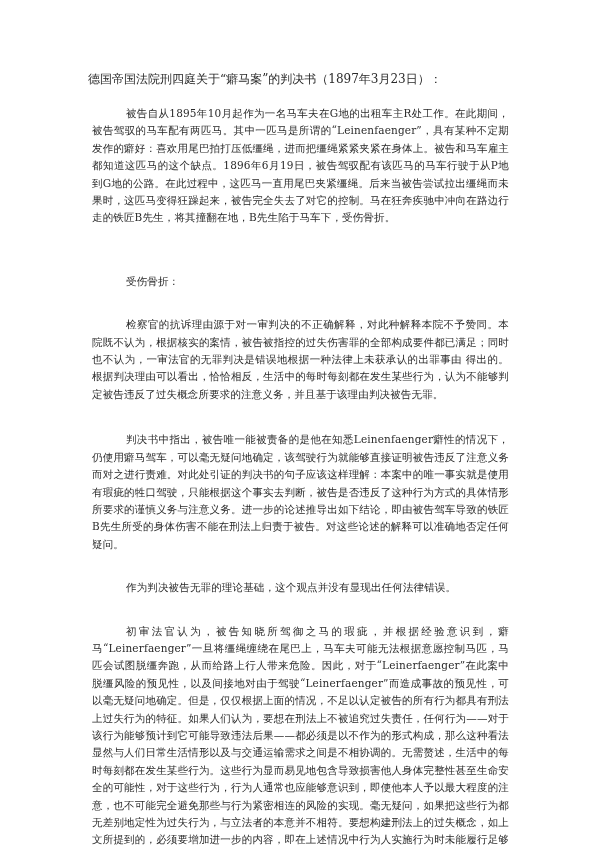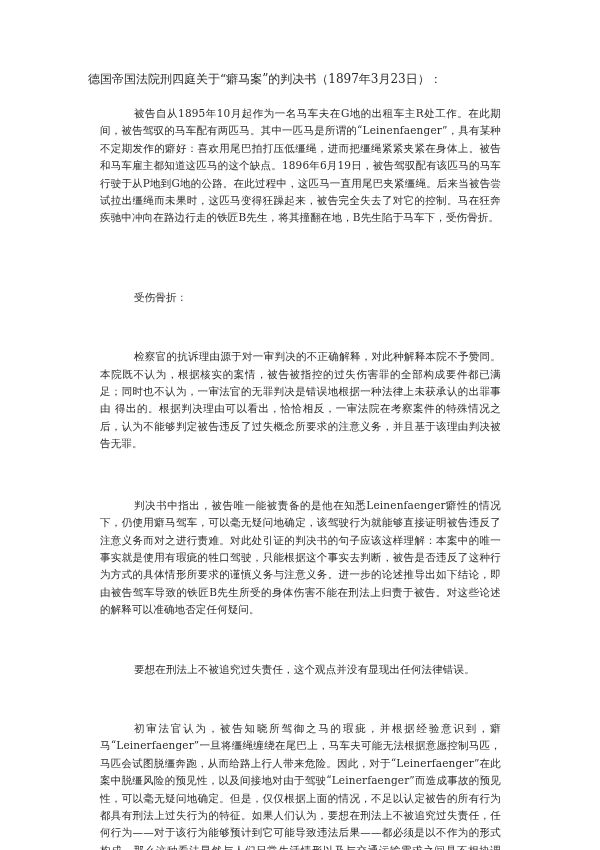--- a/index.html
+++ b/index.html
@@ -23,21 +23,21 @@
     }
     .heading {
       font-size: 12px;
       line-height: 17px;
       margin: 0 0 17px 0;
       white-space: nowrap;
     }
     .para {
       font-size: 10.5px;
       line-height: 17.4px;
-      margin: 12px;
+      margin: 4px;
       text-indent: 34px;
       text-align: justify;
       letter-spacing: 0.15px;
     }
     .gap-lg { height: 20px; }
     .gap-md { height: 18px; }
   </style>
 </head>
 <body>
 
@@ -45,25 +45,25 @@
   <div class="heading">德国帝国法院刑四庭关于“癖马案”的判决书（1897年3月23日）：</div>
 
   <p class="para">被告自从1895年10月起作为一名马车夫在G地的出租车主R处工作。在此期间，被告驾驭的马车配有两匹马。其中一匹马是所谓的“Leinenfaenger”，具有某种不定期发作的癖好：喜欢用尾巴拍打压低缰绳，进而把缰绳紧紧夹紧在身体上。被告和马车雇主都知道这匹马的这个缺点。1896年6月19日，被告驾驭配有该匹马的马车行驶于从P地到G地的公路。在此过程中，这匹马一直用尾巴夹紧缰绳。后来当被告尝试拉出缰绳而未果时，这匹马变得狂躁起来，被告完全失去了对它的控制。马在狂奔疾驰中冲向在路边行走的铁匠B先生，将其撞翻在地，B先生陷于马车下，受伤骨折。</p>
   <div class="gap-lg"></div>
 
   <div class="gap-md"></div>
 
   <p class="para">受伤骨折：</p>
   <div class="gap-md"></div>
 
-  <p class="para">检察官的抗诉理由源于对一审判决的不正确解释，对此种解释本院不予赞同。本院既不认为，根据核实的案情，被告被指控的过失伤害罪的全部构成要件都已满足；同时也不认为，一审法官的无罪判决是错误地根据一种法律上未获承认的出罪事由 得出的。根据判决理由可以看出，恰恰相反，一审法院在考察案件的特殊情况之后，认为不能够判定被告违反了过失概念所要求的注意义务，并且基于该理由判决被告无罪。</p>
+  <p class="para">检察官的抗诉理由源于对一审判决的不正确解释，对此种解释本院不予赞同。本院既不认为，根据核实的案情，被告被指控的过失伤害罪的全部构成要件都已满足；同时也不认为，一审法官的无罪判决是错误地根据一种法律上未获承认的出罪事由 得出的。根据判决理由可以看出，恰恰相反，生活中的每时每刻都在发生某些行为，认为不能够判定被告违反了过失概念所要求的注意义务，并且基于该理由判决被告无罪。</p>
   <div class="gap-lg"></div>
 
   <p class="para">判决书中指出，被告唯一能被责备的是他在知悉Leinenfaenger癖性的情况下，仍使用癖马驾车，可以毫无疑问地确定，该驾驶行为就能够直接证明被告违反了注意义务而对之进行责难。对此处引证的判决书的句子应该这样理解：本案中的唯一事实就是使用有瑕疵的牲口驾驶，只能根据这个事实去判断，被告是否违反了这种行为方式的具体情形所要求的谨慎义务与注意义务。进一步的论述推导出如下结论，即由被告驾车导致的铁匠B先生所受的身体伤害不能在刑法上归责于被告。对这些论述的解释可以准确地否定任何疑问。</p>
   <div class="gap-md"></div>
 
-  <p class="para">要想在刑法上不被追究过失责任，这个观点并没有显现出任何法律错误。</p>
+  <p class="para">作为判决被告无罪的理论基础，这个观点并没有显现出任何法律错误。</p>
   <div class="gap-md"></div>
 
   <p class="para">初审法官认为，被告知晓所驾御之马的瑕疵，并根据经验意识到，癖马“Leinerfaenger”一旦将缰绳缠绕在尾巴上，马车夫可能无法根据意愿控制马匹，马匹会试图脱缰奔跑，从而给路上行人带来危险。因此，对于“Leinerfaenger”在此案中脱缰风险的预见性，以及间接地对由于驾驶“Leinerfaenger”而造成事故的预见性，可以毫无疑问地确定。但是，仅仅根据上面的情况，不足以认定被告的所有行为都具有刑法上过失行为的特征。如果人们认为，要想在刑法上不被追究过失责任，任何行为——对于该行为能够预计到它可能导致违法后果——都必须是以不作为的形式构成，那么这种看法显然与人们日常生活情形以及与交通运输需求之间是不相协调的。无需赘述，生活中的每时每刻都在发生某些行为。这些行为显而易见地包含导致损害他人身体完整性甚至生命安全的可能性，对于这些行为，行为人通常也应能够意识到，即使他本人予以最大程度的注意，也不可能完全避免那些与行为紧密相连的风险的实现。毫无疑问，如果把这些行为都无差别地定性为过失行为，与立法者的本意并不相符。要想构建刑法上的过失概念，如上文所提到的，必须要增加进一步的内容，即在上述情况中行为人实施行为时未能履行足够的对公共利益的注意和关注，同时他可以被要求达到这种程度的注意和关注。</p>
   <div class="gap-lg"></div>
 
 </div>
 
 </body></html>

